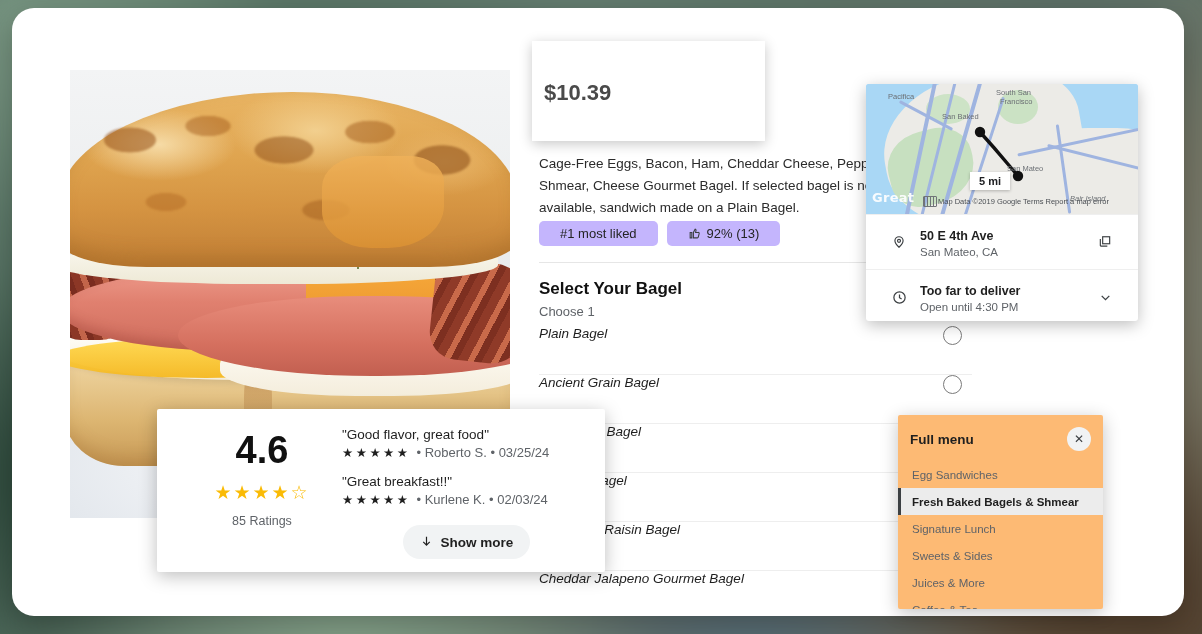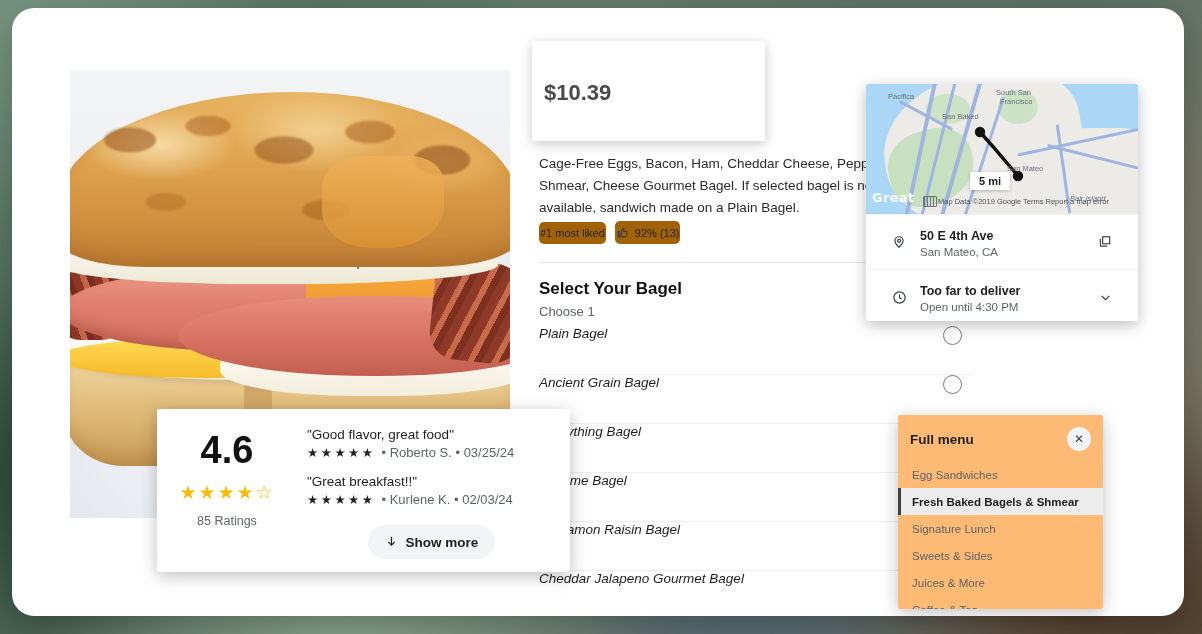--- a/index.html
+++ b/index.html
@@ -125,21 +125,21 @@
     display:flex;flex-direction:column;justify-content:center;padding-left:12px;box-sizing:border-box;}
   .title-card .name{font-size:35px;font-weight:700;color:#111;letter-spacing:-.5px;line-height:1.05;}
   .title-card .price{font-size:22px;font-weight:700;color:#4a4a4a;margin-top:4px;}
 
   
   .desc{position:absolute;left:527px;top:145px;width:360px;
     font-size:13.5px;line-height:22px;color:#2b2b2b;}
 
   
   .badges{position:absolute;left:527px;top:213px;display:flex;gap:9px;align-items:center;}
-  .badge{background:#a16207;border-radius:5px;padding:5px 1px;font-size:11px;color:#242424;
+  .badge{background:#c4b5fd;border-radius:5px;padding:5px 21px;font-size:13px;color:#242424;
     display:flex;align-items:center;gap:6px;white-space:nowrap;}
   .thumb{display:inline-block;width:13px;height:13px;}
 
   
   .hr-top{position:absolute;left:527px;top:254px;width:433px;height:1px;background:#e6e6e6;}
 
   
   .sec-title{position:absolute;left:527px;top:271px;font-size:17px;font-weight:700;color:#111;}
   .sec-sub{position:absolute;left:527px;top:296px;font-size:13px;color:#5f6368;}
 
@@ -176,21 +176,21 @@
 
   .map-row{display:flex;align-items:center;padding:11px 24px;gap:12px;border-top:1px solid #efefef;}
   .map-row:first-of-type{border-top:none;}
   .map-row .txt{flex:1;}
   .map-row .t1{font-size:12.5px;font-weight:700;color:#1f1f1f;}
   .map-row .t2{font-size:11.5px;color:#5f6368;margin-top:2px;}
   .mr-ico{width:18px;display:flex;justify-content:center;color:#3c4043;}
 
   
   .rate-card{position:absolute;left:157px;top:409px;width:413px;height:163px;background:#fff;
-    box-shadow:0 4px 18px rgba(0,0,0,.26);border-radius:2px;display:flex;}
+    box-shadow:0 4px 18px rgba(0,0,0,.26);border-radius:2px;display:flex;padding-left:35px;}
   .rate-left{width:140px;display:flex;flex-direction:column;align-items:center;padding-top:22px;box-sizing:border-box;}
   .rate-num{font-size:38px;font-weight:700;color:#111;line-height:1;}
   .rate-stars{margin-top:12px;font-size:19px;letter-spacing:2px;color:#fabb05;}
   .rate-cnt{margin-top:10px;font-size:12.5px;color:#5f6368;}
   .rate-right{flex:1;padding:18px 14px 0 10px;box-sizing:border-box;}
   .rev-q{font-size:13.5px;color:#1f1f1f;}
   .rev-m{font-size:13px;color:#5f6368;margin-top:3px;display:flex;align-items:center;gap:6px;}
   .rev-m .st{color:#1f1f1f;letter-spacing:2.5px;font-size:12.5px;}
   .rev2{margin-top:14px;}
   .showmore{margin:18px auto 0;width:127px;height:34px;background:#f1f3f4;border-radius:18px;

